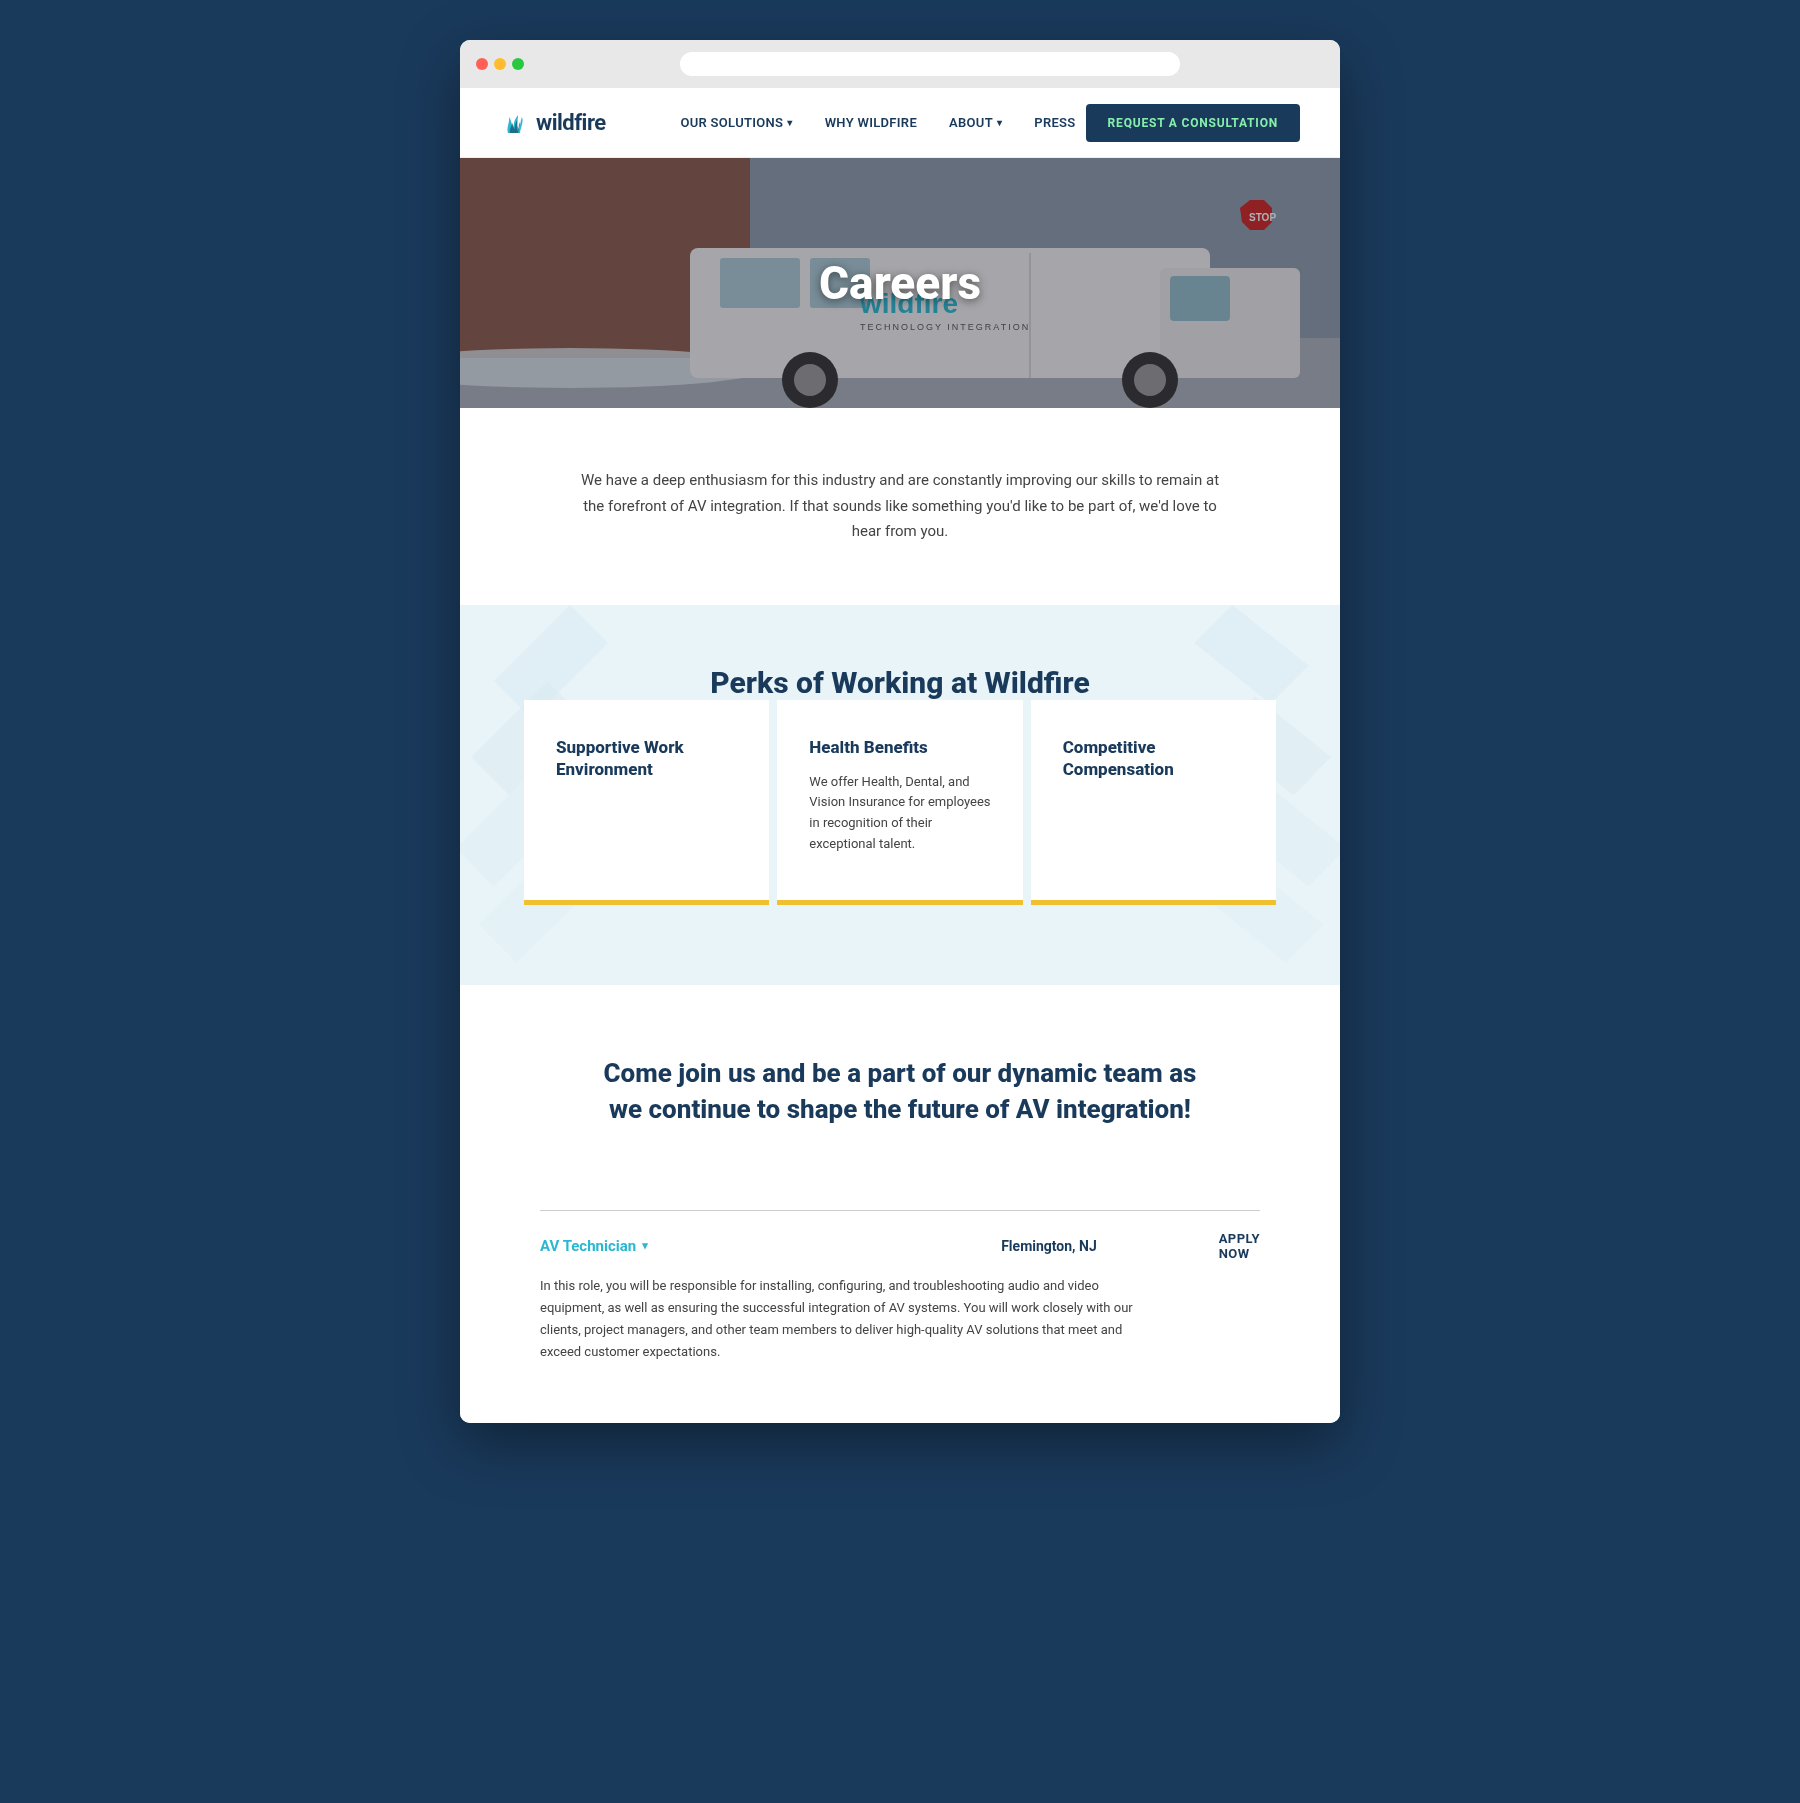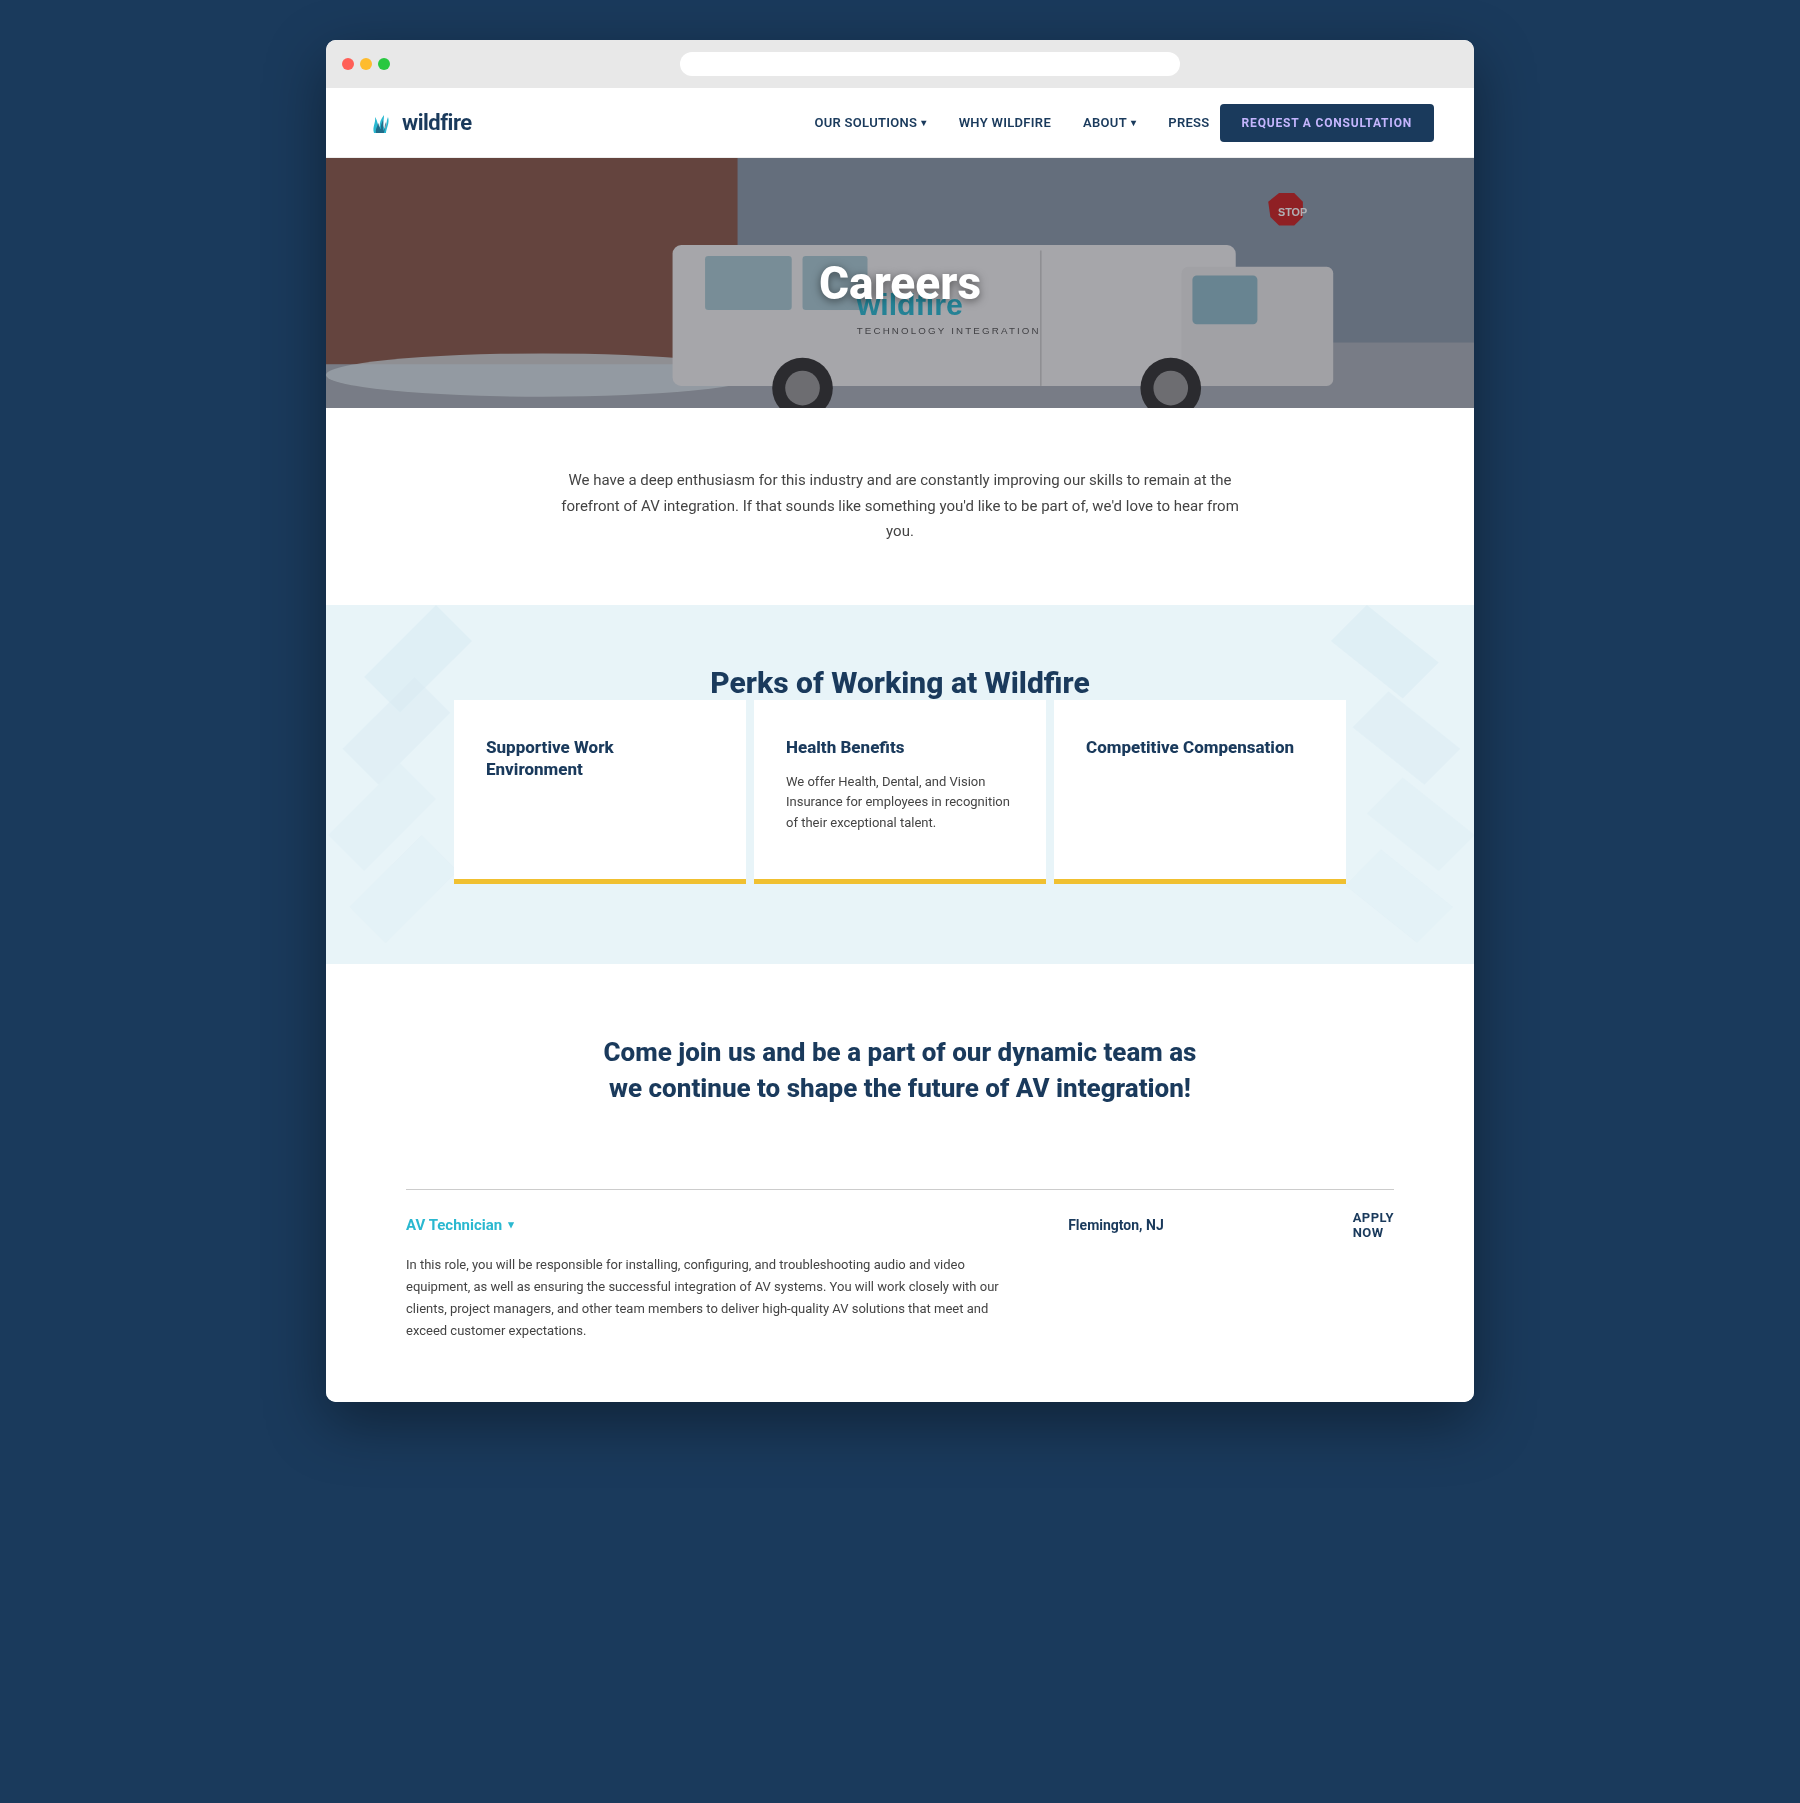--- a/index.html
+++ b/index.html
@@ -7,21 +7,21 @@
       background-color: #1a3a5c;
       font-family: -apple-system, BlinkMacSystemFont, 'Segoe UI', Roboto, sans-serif;
       display: flex;
       justify-content: center;
       align-items: flex-start;
       min-height: 100vh;
       padding: 40px 20px;
     }
 
     .browser-window {
-      width: 1148px;
+      width: 880px;
       background: #fff;
       border-radius: 10px;
       overflow: hidden;
       box-shadow: 0 20px 60px rgba(0,0,0,0.4);
     }
 
     .browser-chrome {
       background: #e8e8e8;
       padding: 12px 16px;
       display: flex;
@@ -98,21 +98,21 @@
       letter-spacing: 0.3px;
     }
 
     .nav-chevron {
       font-size: 10px;
       color: #1a3a5c;
     }
 
     .nav-cta {
       background: #1a3a5c;
-      color: #c4b5fd;
+      color: #86efac;
       padding: 12px 22px;
       border-radius: 4px;
       font-size: 12px;
       font-weight: 700;
       letter-spacing: 0.8px;
       text-decoration: none;
       white-space: nowrap;
       margin-left: 10px;
     }
 

